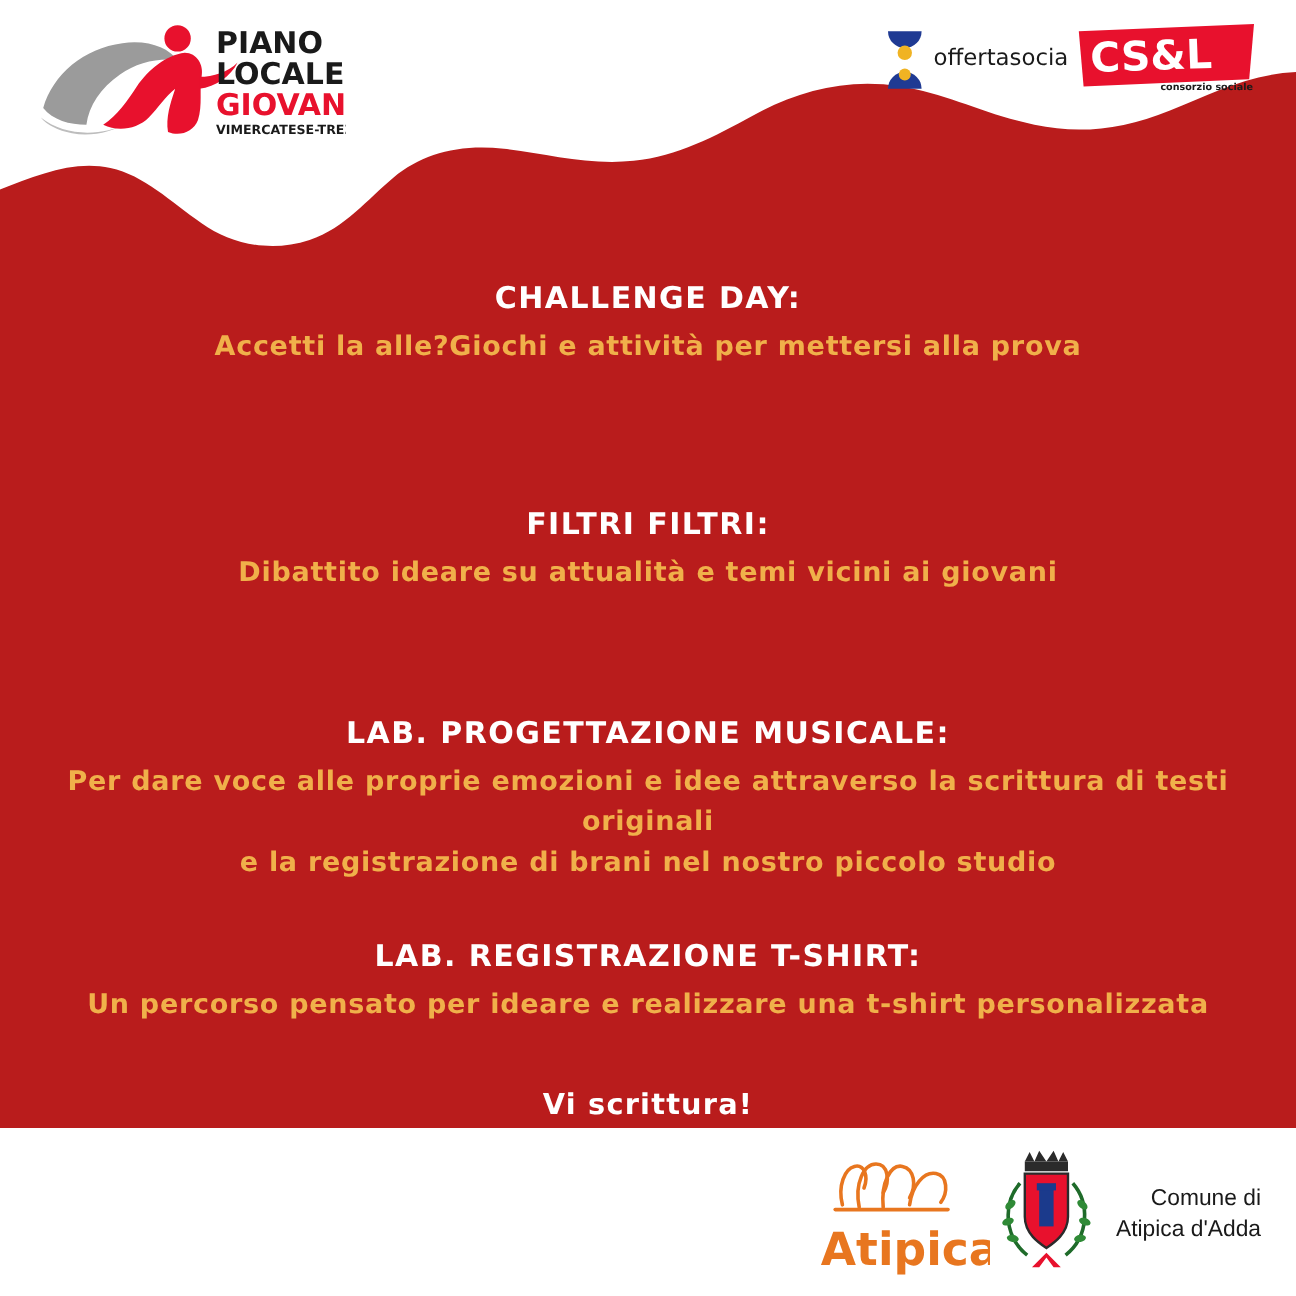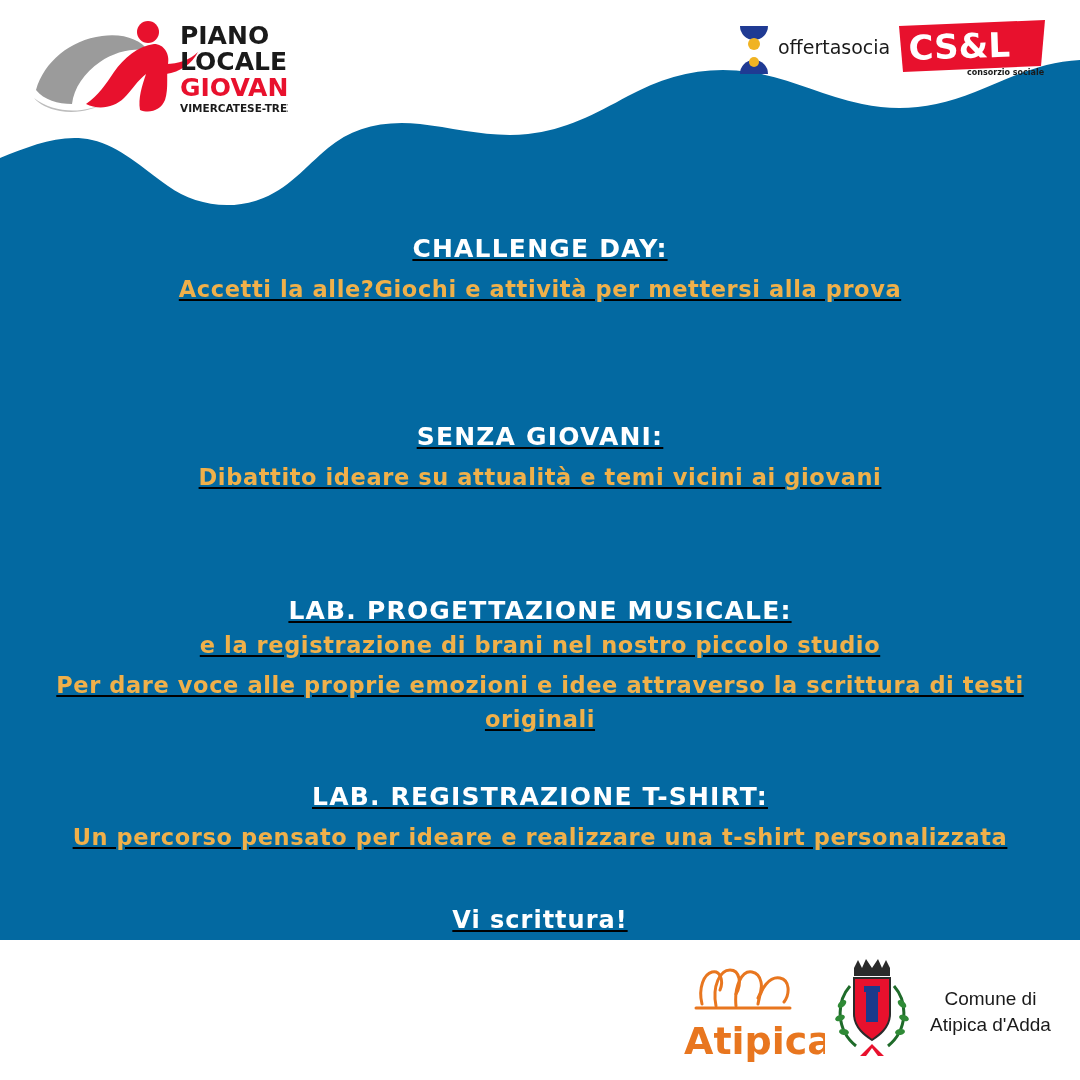--- a/index.html
+++ b/index.html
@@ -6,21 +6,21 @@
   html, body {
     width: 1080px;
     height: 1080px;
     overflow: hidden;
     font-family: "DejaVu Sans", sans-serif;
   }
   #poster {
     position: relative;
     width: 1080px;
     height: 1080px;
-    background: #0369a1;
+    background: #b91c1c;
     overflow: hidden;
   }
 
   
   .top-white {
     position: absolute;
     top: 0; left: 0;
     width: 1080px;
     height: 210px;
   }
@@ -49,21 +49,20 @@
   }
 
   
   .content {
     position: absolute;
     top: 232px;
     left: 0;
     width: 1080px;
     text-align: center;
     padding: 0 24px;
-    text-decoration: underline;
   }
   .block { margin-bottom: 18px; }
   .b-title {
     color: #ffffff;
     font-weight: bold;
     font-size: 25px;
     letter-spacing: 1.2px;
     line-height: 34px;
   }
   .b-desc {
@@ -109,21 +108,21 @@
     height: 112px;
   }
   .comune-text {
     position: absolute;
     left: 930px;
     top: 46px;
     color: #1a1a1a;
     font-size: 19px;
     line-height: 26px;
     font-family: "Liberation Sans", sans-serif;
-    text-align: center;
+    text-align: right;
   }
 </style>
 </head>
 <body>
 
 <div id="poster">
 
   <div class="top-white">
     <svg width="1080" height="210" viewBox="0 0 1080 210" xmlns="http://www.w3.org/2000/svg">
       <path fill="#ffffff" d="M0,0 L1080,0 L1080,60 C1040,62 1010,78 975,92 C935,108 900,112 862,104
@@ -174,30 +173,30 @@
   <div class="content">
 
     <div class="block">
       <div class="b-title">CHALLENGE DAY:</div>
       <div class="b-desc">Accetti la alle?Giochi e attività per mettersi alla prova</div>
     </div>
 
     <div class="sp-1"></div>
 
     <div class="block">
-      <div class="b-title">SENZA GIOVANI:</div>
+      <div class="b-title">FILTRI FILTRI:</div>
       <div class="b-desc">Dibattito ideare su attualità e temi vicini ai giovani</div>
     </div>
 
     <div class="sp-2"></div>
 
     <div class="block">
       <div class="b-title">LAB. PROGETTAZIONE MUSICALE:</div>
+      <div class="b-desc">Per dare voce alle proprie emozioni e idee attraverso la scrittura di testi originali</div>
       <div class="b-desc" style="margin-top:0">e la registrazione di brani nel nostro piccolo studio</div>
-      <div class="b-desc">Per dare voce alle proprie emozioni e idee attraverso la scrittura di testi originali</div>
     </div>
 
     <div class="sp-3"></div>
 
     <div class="block">
       <div class="b-title">LAB. REGISTRAZIONE T-SHIRT:</div>
       <div class="b-desc">Un percorso pensato per ideare e realizzare una t-shirt personalizzata</div>
     </div>
 
     <div class="sp-4"></div>

